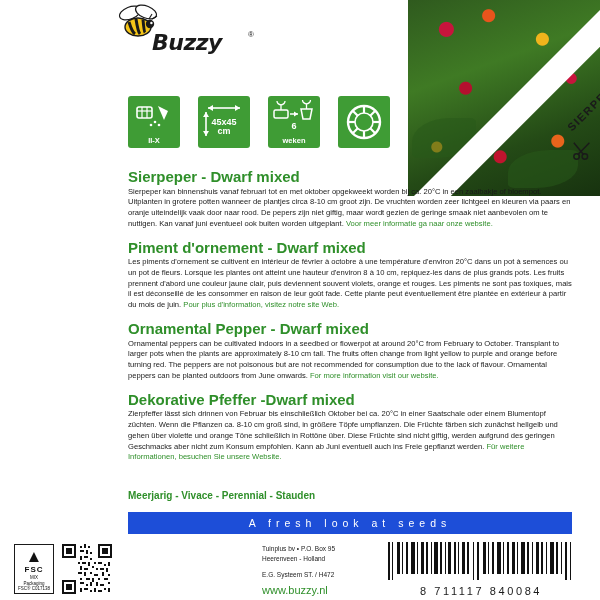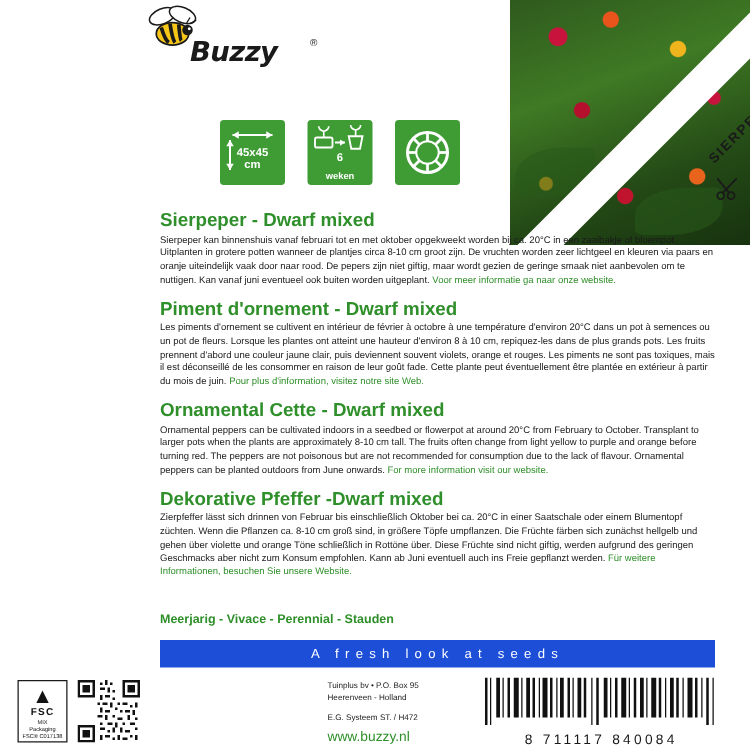--- a/index.html
+++ b/index.html
@@ -115,21 +115,20 @@
     gap: 18px;
     align-items: flex-start;
   }
   .icon-box {
     width: 52px;
     height: 52px;
     background: #3f9c35;
     border-radius: 3px;
     position: relative;
     color: #ffffff;
-    margin-left: 48px;
   }
   .icon-cell { width: 52px; }
   .icon-sub {
     position: absolute;
     bottom: 3px;
     left: 0;
     right: 0;
     text-align: center;
     font-size: 7.5px;
     font-weight: bold;
@@ -288,20 +287,35 @@
   <svg class="scissors" viewBox="0 0 24 24">
     <circle cx="5" cy="18" r="3" fill="none" stroke="#1a1a1a" stroke-width="1.6"></circle>
     <circle cx="14" cy="18" r="3" fill="none" stroke="#1a1a1a" stroke-width="1.6"></circle>
     <path d="M6.5 15.8 L19 3" stroke="#1a1a1a" stroke-width="1.6" fill="none"></path>
     <path d="M12.5 15.8 L2 3" stroke="#1a1a1a" stroke-width="1.6" fill="none"></path>
   </svg>
 </div>
 
 <div class="icon-row">
 
+  <div class="icon-cell">
+    <div class="icon-box">
+      <svg width="52" height="52" viewBox="0 0 52 52">
+        <rect x="9" y="11" width="15" height="11" rx="2" fill="none" stroke="#ffffff" stroke-width="1.6"></rect>
+        <line x1="9" y1="15" x2="24" y2="15" stroke="#ffffff" stroke-width="1.2"></line>
+        <line x1="14" y1="11" x2="14" y2="22" stroke="#ffffff" stroke-width="1.2"></line>
+        <line x1="19" y1="11" x2="19" y2="22" stroke="#ffffff" stroke-width="1.2"></line>
+        <path d="M30 10 l10 5 -4 9 z" fill="#ffffff"></path>
+        <circle cx="27" cy="26" r="1.3" fill="#ffffff"></circle>
+        <circle cx="31" cy="29" r="1.3" fill="#ffffff"></circle>
+        <circle cx="23" cy="29" r="1.3" fill="#ffffff"></circle>
+      </svg>
+      <div class="icon-sub">II-X</div>
+    </div>
+  </div>
 
   <div class="icon-cell">
     <div class="icon-box">
       <svg width="52" height="52" viewBox="0 0 52 52">
         <path d="M10 12 h32" stroke="#ffffff" stroke-width="1.6"></path>
         <path d="M10 12 l5 -3 v6 z" fill="#ffffff"></path>
         <path d="M42 12 l-5 -3 v6 z" fill="#ffffff"></path>
         <path d="M8 16 v24" stroke="#ffffff" stroke-width="1.6"></path>
         <path d="M8 16 l-3 5 h6 z" fill="#ffffff"></path>
         <path d="M8 40 l-3 -5 h6 z" fill="#ffffff"></path>
@@ -357,21 +371,21 @@
 
   <div class="sect">
     <div class="sect-title">Piment d'ornement - Dwarf mixed</div>
     <div class="sect-body">
       <span>Les piments d'ornement se cultivent en intérieur de février à octobre à une température d'environ 20°C dans un pot à semences ou un pot de fleurs. Lorsque les plantes ont atteint une hauteur d'environ 8 à 10 cm, repiquez-les dans de plus grands pots. Les fruits prennent d'abord une couleur jaune clair, puis deviennent souvent violets, orange et rouges. Les piments ne sont pas toxiques, mais il est déconseillé de les consommer en raison de leur goût fade. Cette plante peut éventuellement être plantée en extérieur à partir du mois de juin.</span>
       <span class="weblink">Pour plus d'information, visitez notre site Web.</span>
     </div>
   </div>
 
   <div class="sect">
-    <div class="sect-title">Ornamental Cette - Dwarf mixed</div>
+    <div class="sect-title">Ornamental Pepper - Dwarf mixed</div>
     <div class="sect-body">
       <span>Ornamental peppers can be cultivated indoors in a seedbed or flowerpot at around 20°C from February to October. Transplant to larger pots when the plants are approximately 8-10 cm tall. The fruits often change from light yellow to purple and orange before turning red. The peppers are not poisonous but are not recommended for consumption due to the lack of flavour. Ornamental peppers can be planted outdoors from June onwards.</span>
       <span class="weblink">For more information visit our website.</span>
     </div>
   </div>
 
   <div class="sect">
     <div class="sect-title">Dekorative Pfeffer -Dwarf mixed</div>
     <div class="sect-body">
       <span>Zierpfeffer lässt sich drinnen von Februar bis einschließlich Oktober bei ca. 20°C in einer Saatschale oder einem Blumentopf züchten. Wenn die Pflanzen ca. 8-10 cm groß sind, in größere Töpfe umpflanzen. Die Früchte färben sich zunächst hellgelb und gehen über violette und orange Töne schließlich in Rottöne über. Diese Früchte sind nicht giftig, werden aufgrund des geringen Geschmacks aber nicht zum Konsum empfohlen. Kann ab Juni eventuell auch ins Freie gepflanzt werden.</span>

